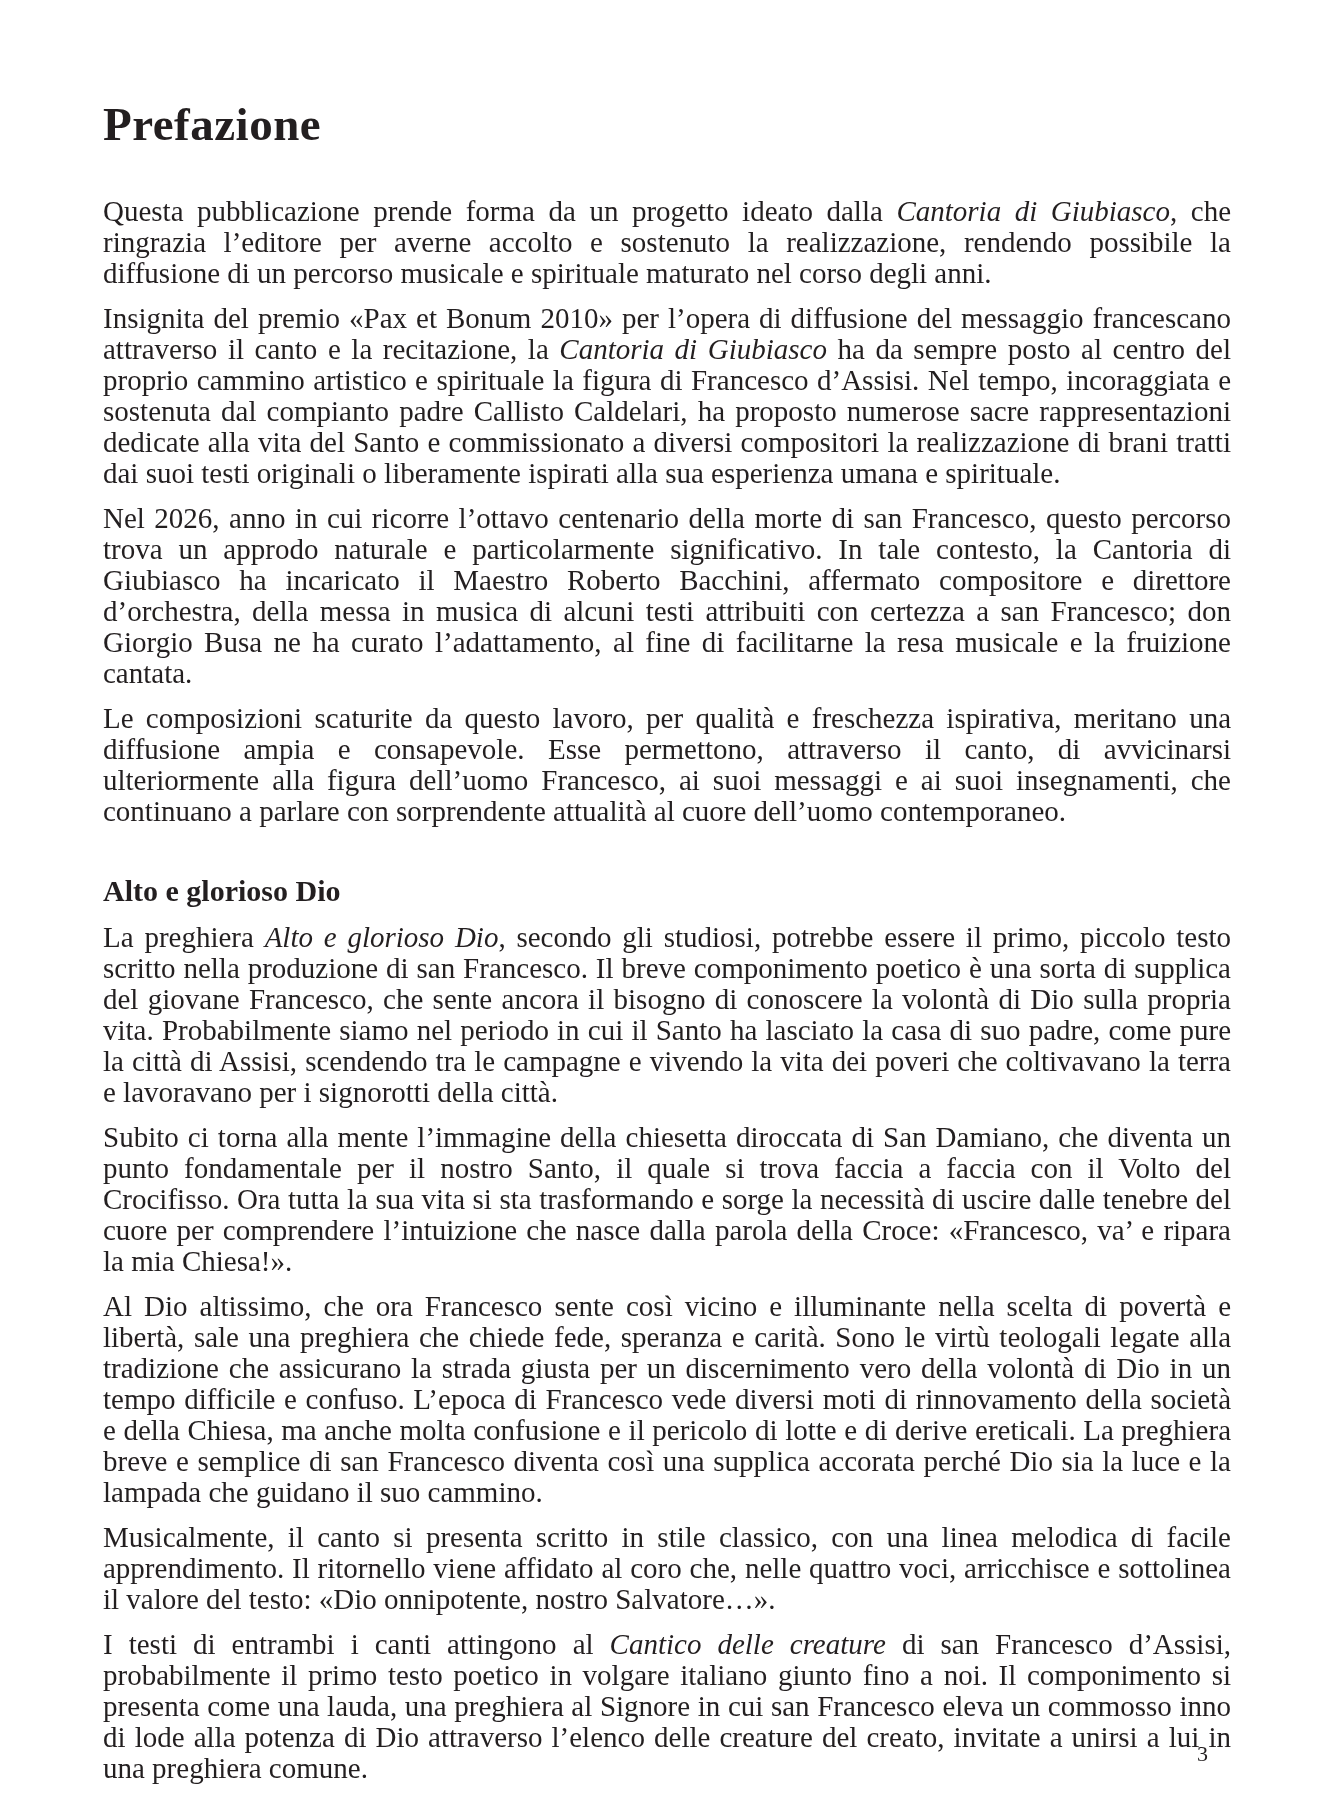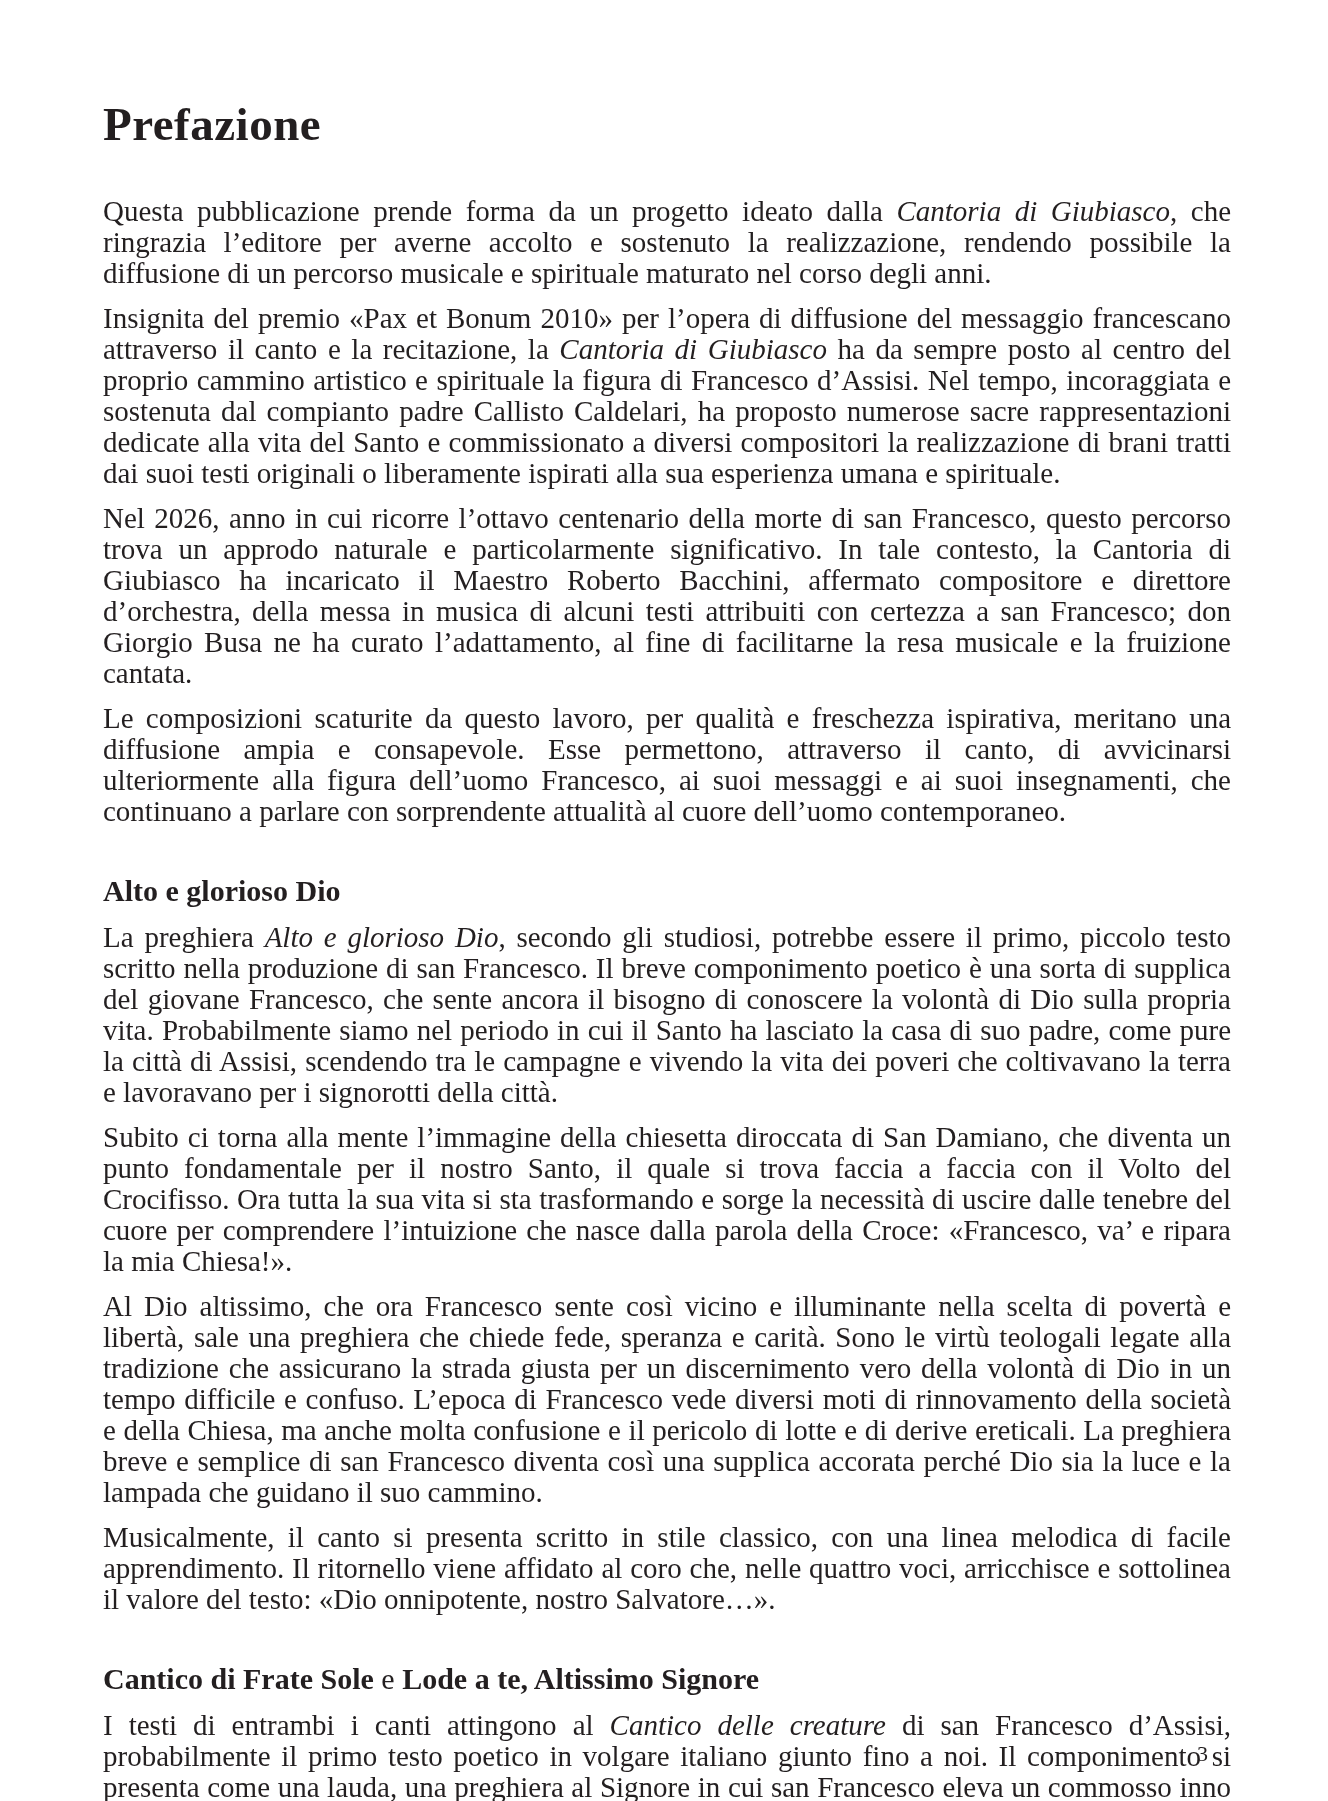--- a/index.html
+++ b/index.html
@@ -64,20 +64,19 @@
     <p class="body-par"><span>Nel 2026, anno in cui ricorre l’ottavo centenario della morte di san Francesco, questo percorso trova un approdo naturale e particolarmente significativo. In tale contesto, la Cantoria di Giubiasco ha incaricato il Maestro Roberto Bacchini, affermato compositore e direttore d’orchestra, della messa in musica di alcuni testi attribuiti con certezza a san Francesco; don Giorgio Busa ne ha curato l’adattamento, al fine di facilitarne la resa musicale e la fruizione cantata.</span></p>
     <p class="body-par"><span>Le composizioni scaturite da questo lavoro, per qualità e freschezza ispirativa, meritano una diffusione ampia e consapevole. Esse permettono, attraverso il canto, di avvicinarsi ulteriormente alla figura dell’uomo Francesco, ai suoi messaggi e ai suoi insegnamenti, che continuano a parlare con sorprendente attualità al cuore dell’uomo contemporaneo.</span></p>
 
     <h2 class="section-heading">Alto e glorioso Dio</h2>
 
     <p class="body-par"><span>La preghiera </span><span class="it">Alto e glorioso Dio</span><span>, secondo gli studiosi, potrebbe essere il primo, piccolo testo scritto nella produzione di san Francesco. Il breve componimento poetico è una sorta di supplica del giovane Francesco, che sente ancora il bisogno di conoscere la volontà di Dio sulla propria vita. Probabilmente siamo nel periodo in cui il Santo ha lasciato la casa di suo padre, come pure la città di Assisi, scendendo tra le campagne e vivendo la vita dei poveri che coltivavano la terra e lavoravano per i signorotti della città.</span></p>
     <p class="body-par"><span>Subito ci torna alla mente l’immagine della chiesetta diroccata di San Damiano, che diventa un punto fondamentale per il nostro Santo, il quale si trova faccia a faccia con il Volto del Crocifisso. Ora tutta la sua vita si sta trasformando e sorge la necessità di uscire dalle tenebre del cuore per comprendere l’intuizione che nasce dalla parola della Croce: «Francesco, va’ e ripara la mia Chiesa!».</span></p>
     <p class="body-par"><span>Al Dio altissimo, che ora Francesco sente così vicino e illuminante nella scelta di povertà e libertà, sale una preghiera che chiede fede, speranza e carità. Sono le virtù teologali legate alla tradizione che assicurano la strada giusta per un discernimento vero della volontà di Dio in un tempo difficile e confuso. L’epoca di Francesco vede diversi moti di rinnovamento della società e della Chiesa, ma anche molta confusione e il pericolo di lotte e di derive ereticali. La preghiera breve e semplice di san Francesco diventa così una supplica accorata perché Dio sia la luce e la lampada che guidano il suo cammino.</span></p>
     <p class="body-par"><span>Musicalmente, il canto si presenta scritto in stile classico, con una linea melodica di facile apprendimento. Il ritornello viene affidato al coro che, nelle quattro voci, arricchisce e sottolinea il valore del testo: «Dio onnipotente, nostro Salvatore…».</span></p>
 
-    <h2 class="section-heading"><span>Cantico di Frate Sole</span><span class="rg"> e </span><span>Lode a te, Altissimo Signore</span></h2>
 
     <p class="body-par"><span>I testi di entrambi i canti attingono al </span><span class="it">Cantico delle creature</span><span> di san Francesco d’Assisi, probabilmente il primo testo poetico in volgare italiano giunto fino a noi. Il componimento si presenta come una lauda, una preghiera al Signore in cui san Francesco eleva un commosso inno di lode alla potenza di Dio attraverso l’elenco delle creature del creato, invitate a unirsi a lui in una preghiera comune.</span></p>
 
   </div>
 
   <div class="page-number">3</div>
 </div>
 
 </body></html>

